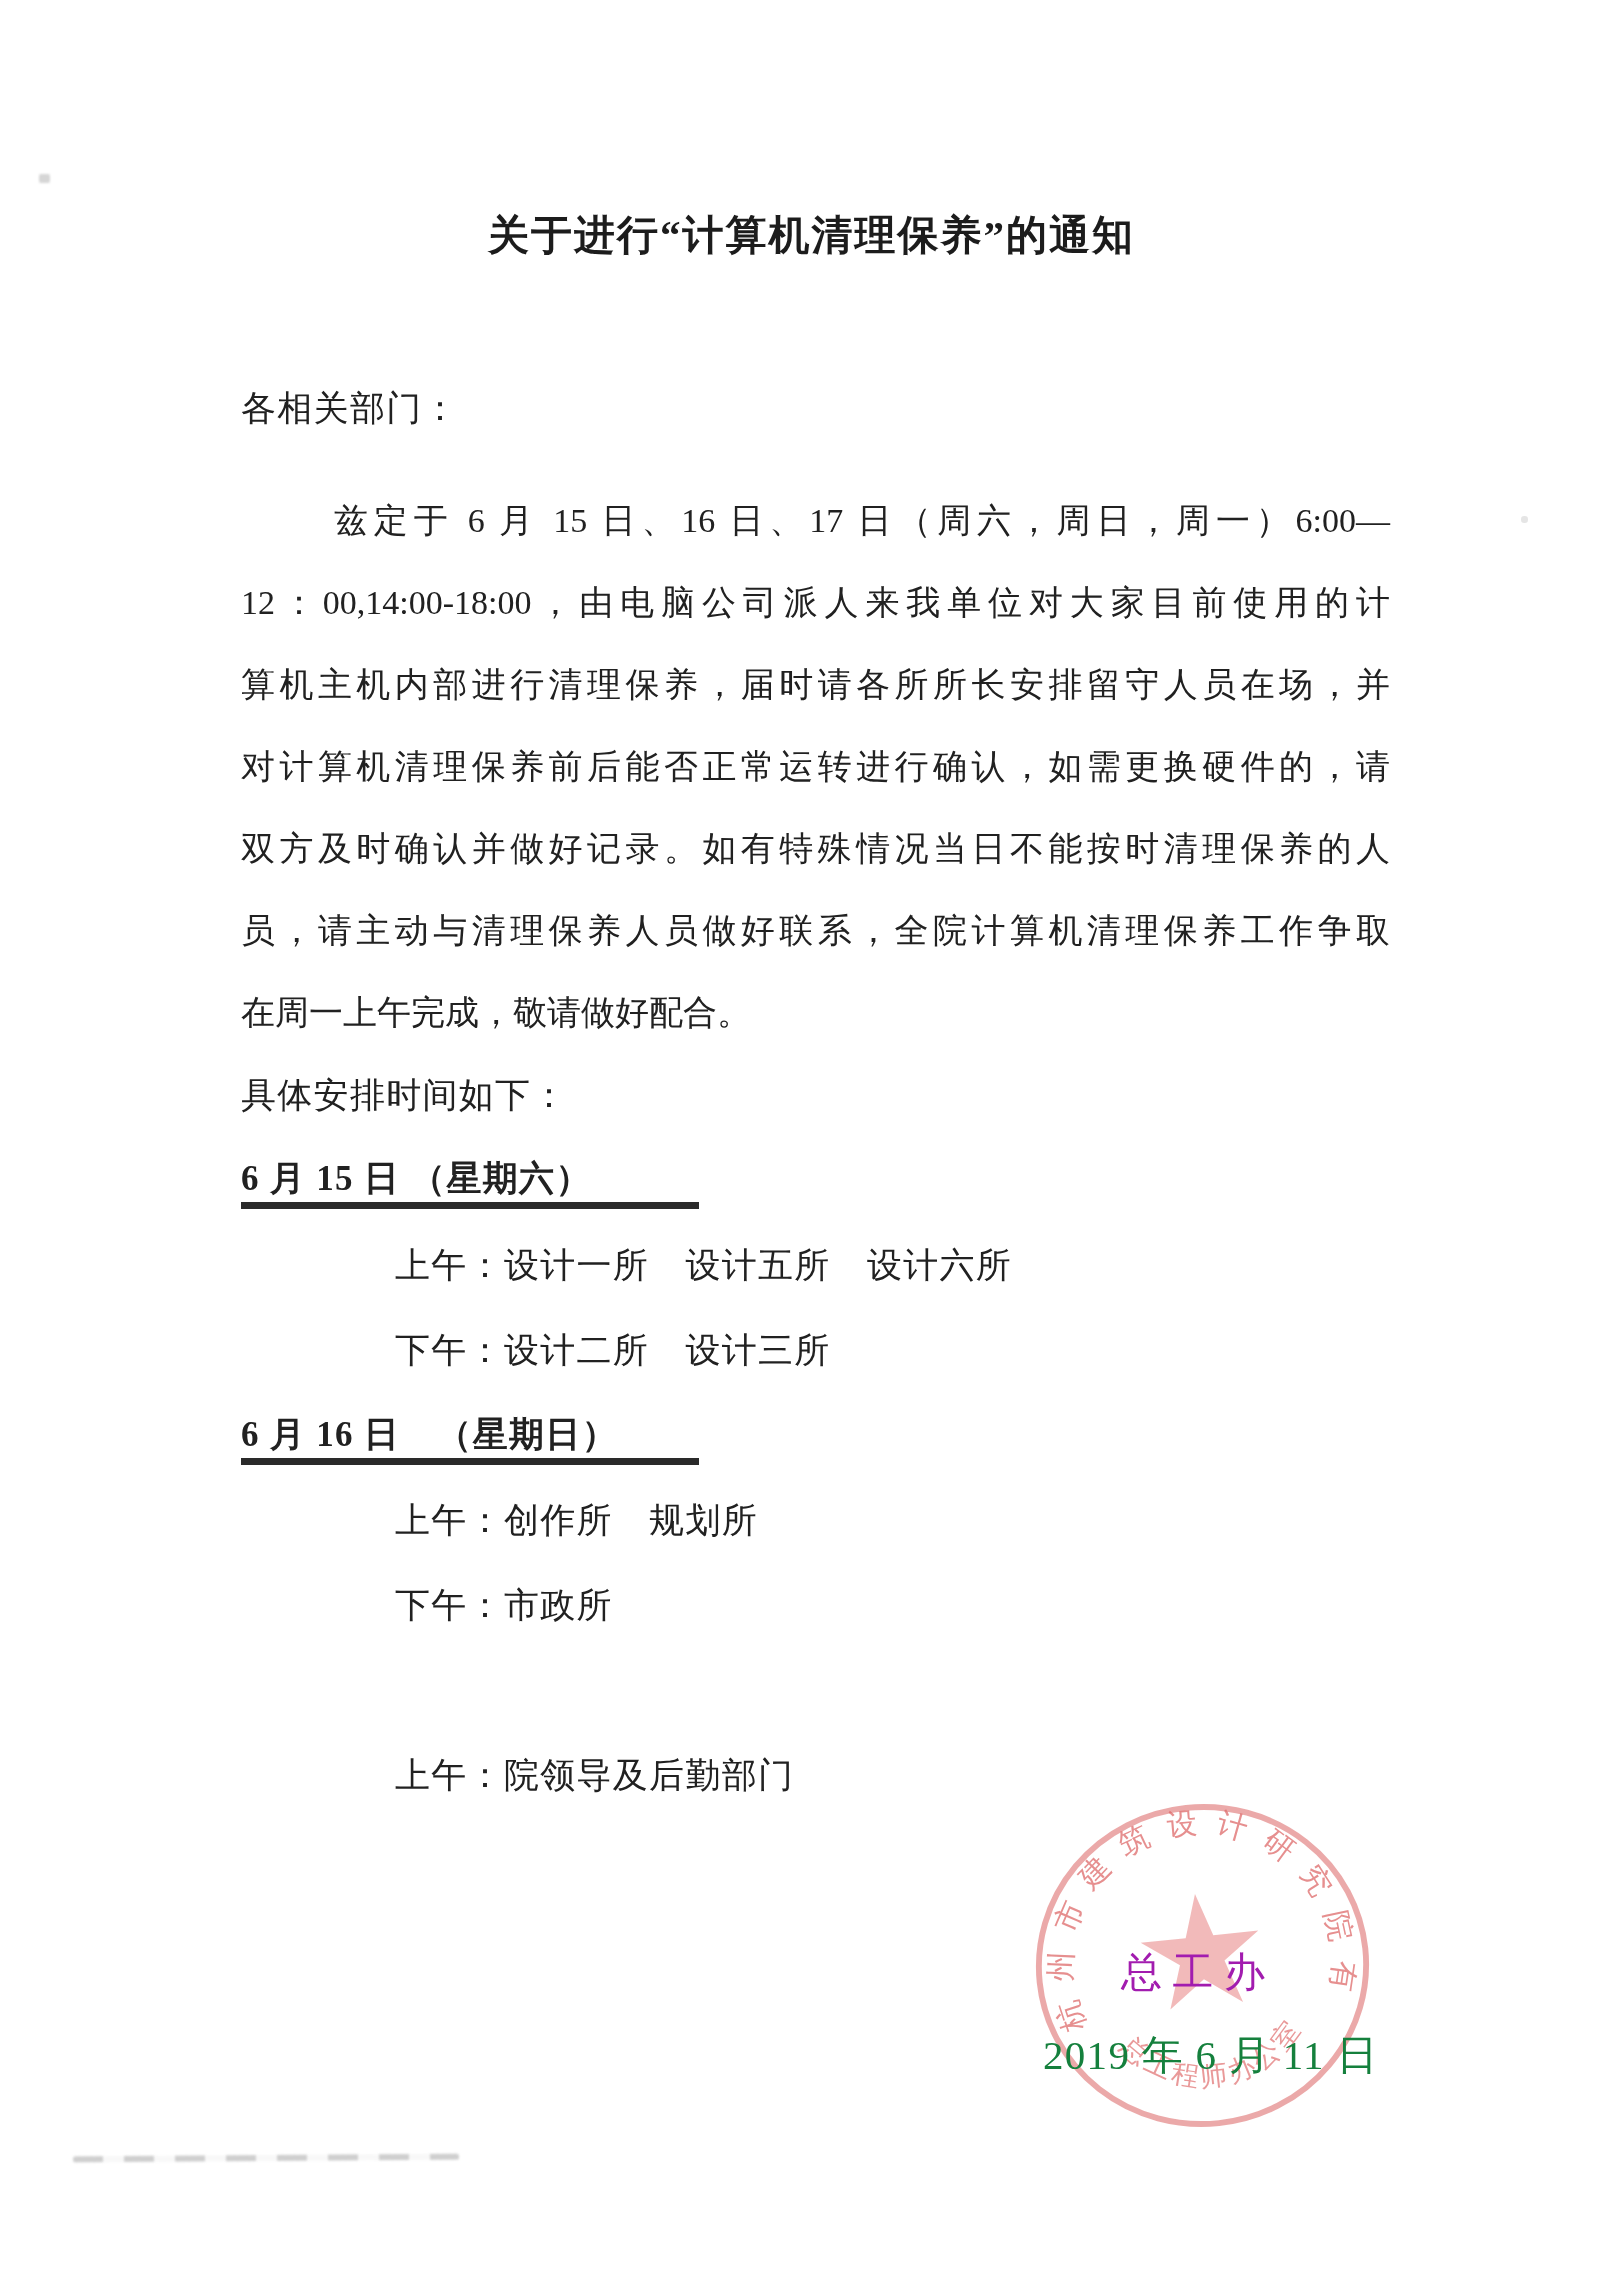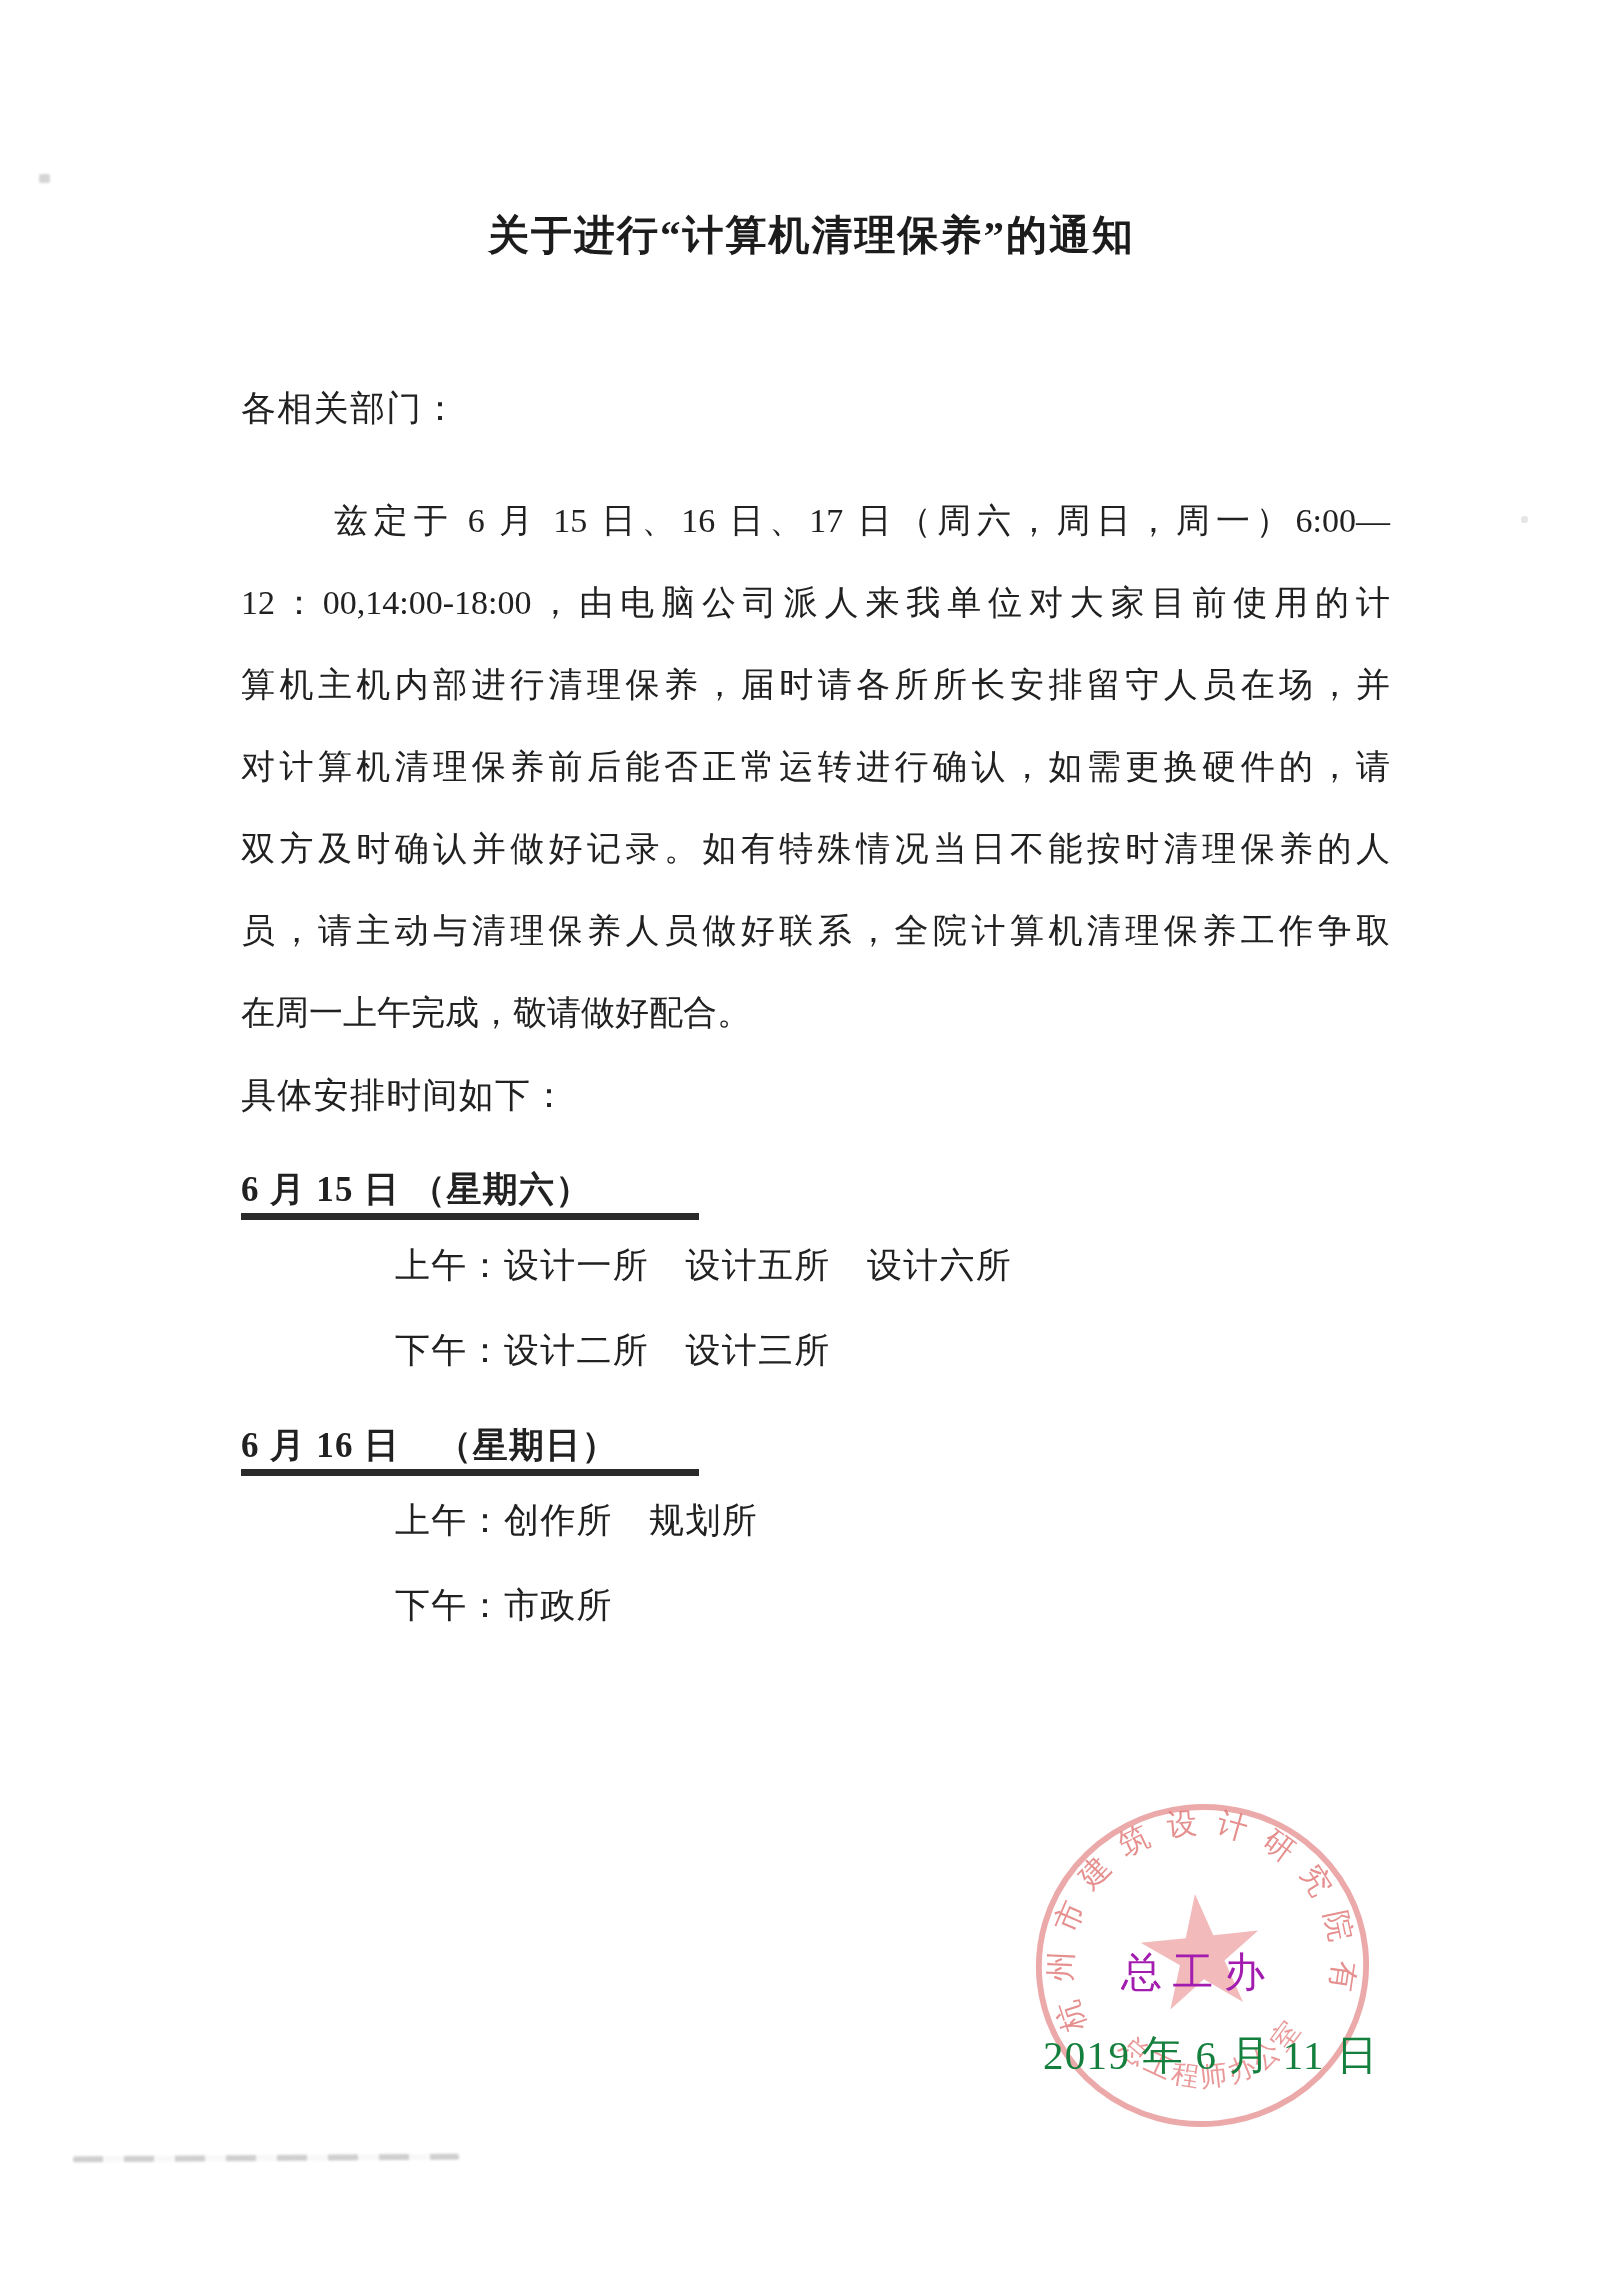--- a/index.html
+++ b/index.html
@@ -31,21 +31,20 @@
   .schedule-intro {
     position:absolute; left:241px; top:1072px; width:1149px;
     font-size:35px; letter-spacing:1.3px;
   }
   .sec-heading {
     position:absolute; left:241px;
     width:458px; height:47px;
     font-size:35px; font-weight:bold; letter-spacing:1.3px;
     border-bottom:7.2px solid #2a2a2a;
     white-space:nowrap;
-    margin-top:11px;
   }
   .entry {
     position:absolute; left:241px; width:1149px;
     padding-left:154px; box-sizing:border-box;
     font-size:35px; letter-spacing:1.3px; white-space:nowrap;
   }
   .signature {
     position:absolute; left:1121px; top:1945px;
     font-size:41px; letter-spacing:10.5px; color:#a21caf;
   }
@@ -94,20 +93,21 @@
   <div class="schedule-intro">具体安排时间如下：</div>
 
   <div class="sec-heading" style="top:1155px;">6 月 15 日 （星期六）</div>
   <div class="entry" style="top:1242px;">上午：设计一所　设计五所　设计六所</div>
   <div class="entry" style="top:1327px;">下午：设计二所　设计三所</div>
 
   <div class="sec-heading" style="top:1411px;">6 月 16 日　（星期日）</div>
   <div class="entry" style="top:1497px;">上午：创作所　规划所</div>
   <div class="entry" style="top:1582px;">下午：市政所</div>
 
+  <div class="entry" style="top:1752px;">上午：院领导及后勤部门</div>
 
   <svg class="stamp-svg" width="347" height="347" viewBox="0 0 530 530" aria-hidden="true">
     <defs>
       <path id="sealTopArc" d="M 85 350 A 200 200 0 1 1 445 350" fill="none"></path>
       <path id="sealBottomArc" d="M 122 372 A 172 172 0 0 0 408 372" fill="none"></path>
     </defs>
     <g transform="rotate(-6 265 265)">
       <ellipse cx="265" cy="265" rx="250" ry="242" fill="none" stroke="rgba(219,98,98,0.55)" stroke-width="9"></ellipse>
       <polygon points="265,155 286.2,220.9 355.3,220.6 299.2,261.1 320.8,326.9 265,286 209.2,326.9 230.8,261.1 174.7,220.6 243.8,220.9" fill="rgba(231,130,130,0.55)"></polygon>
       <text font-size="46" fill="rgba(222,105,105,0.75)" letter-spacing="26" font-family="'Liberation Serif','DejaVu Serif',serif">

